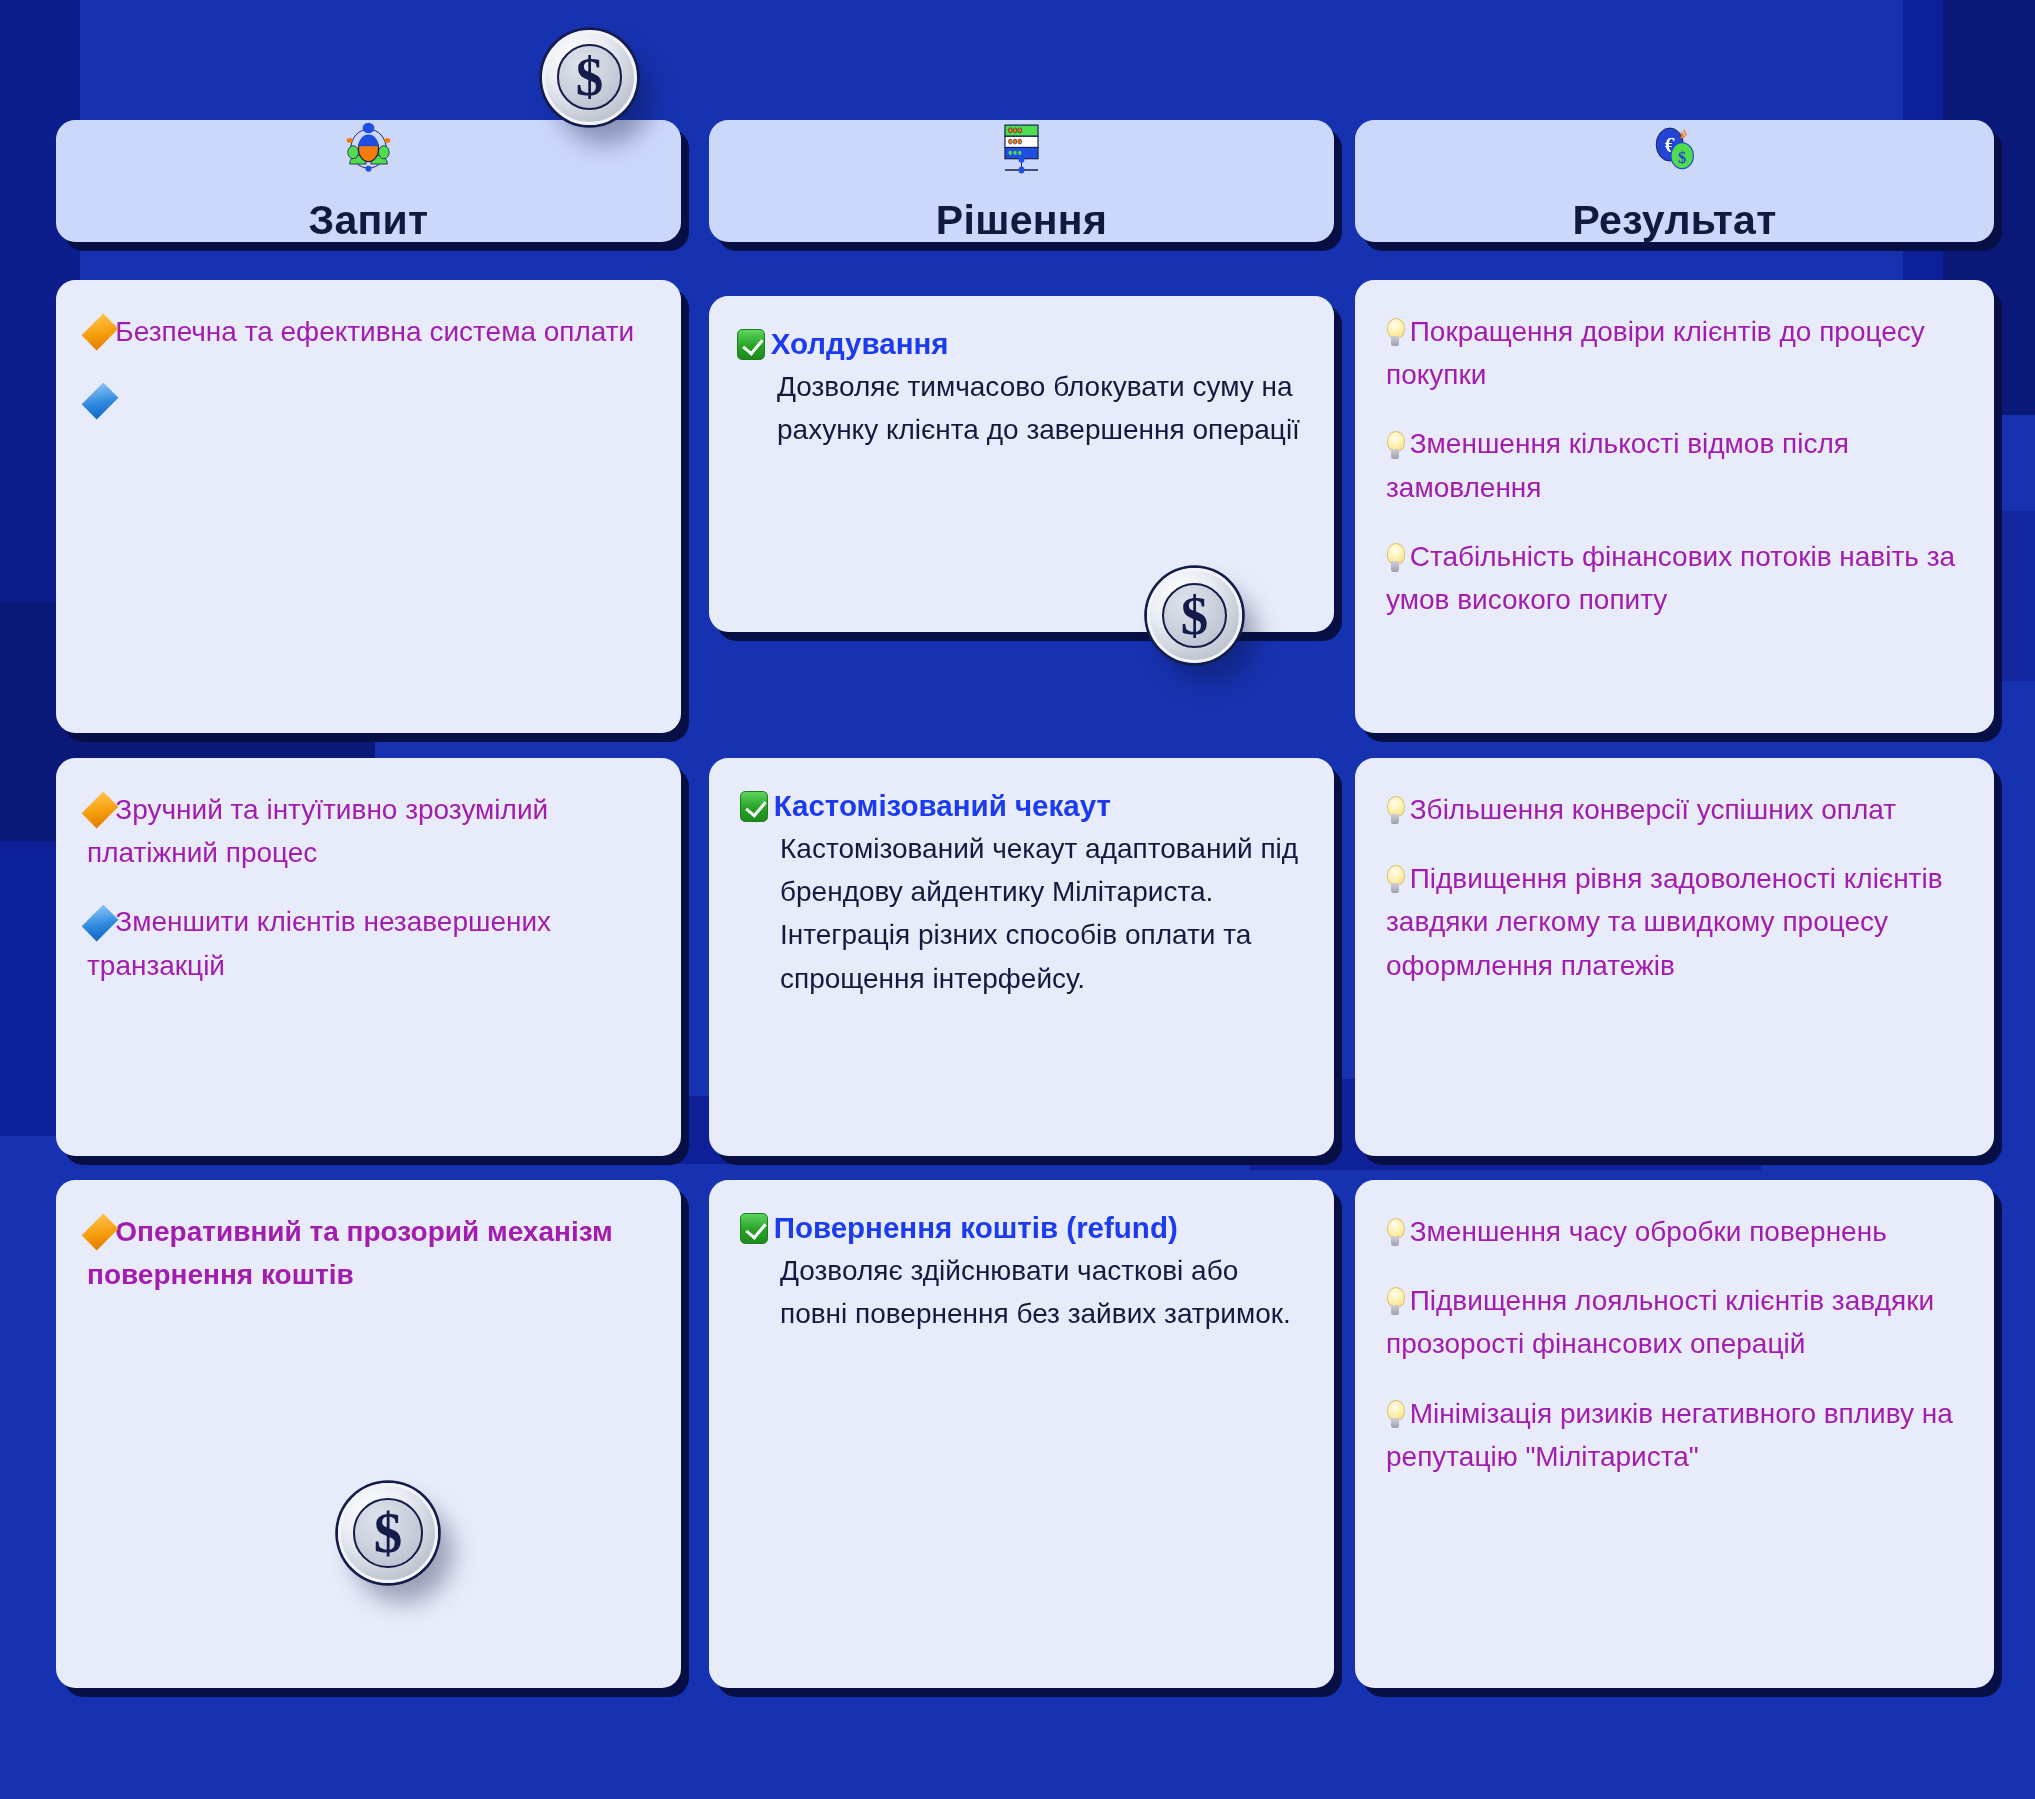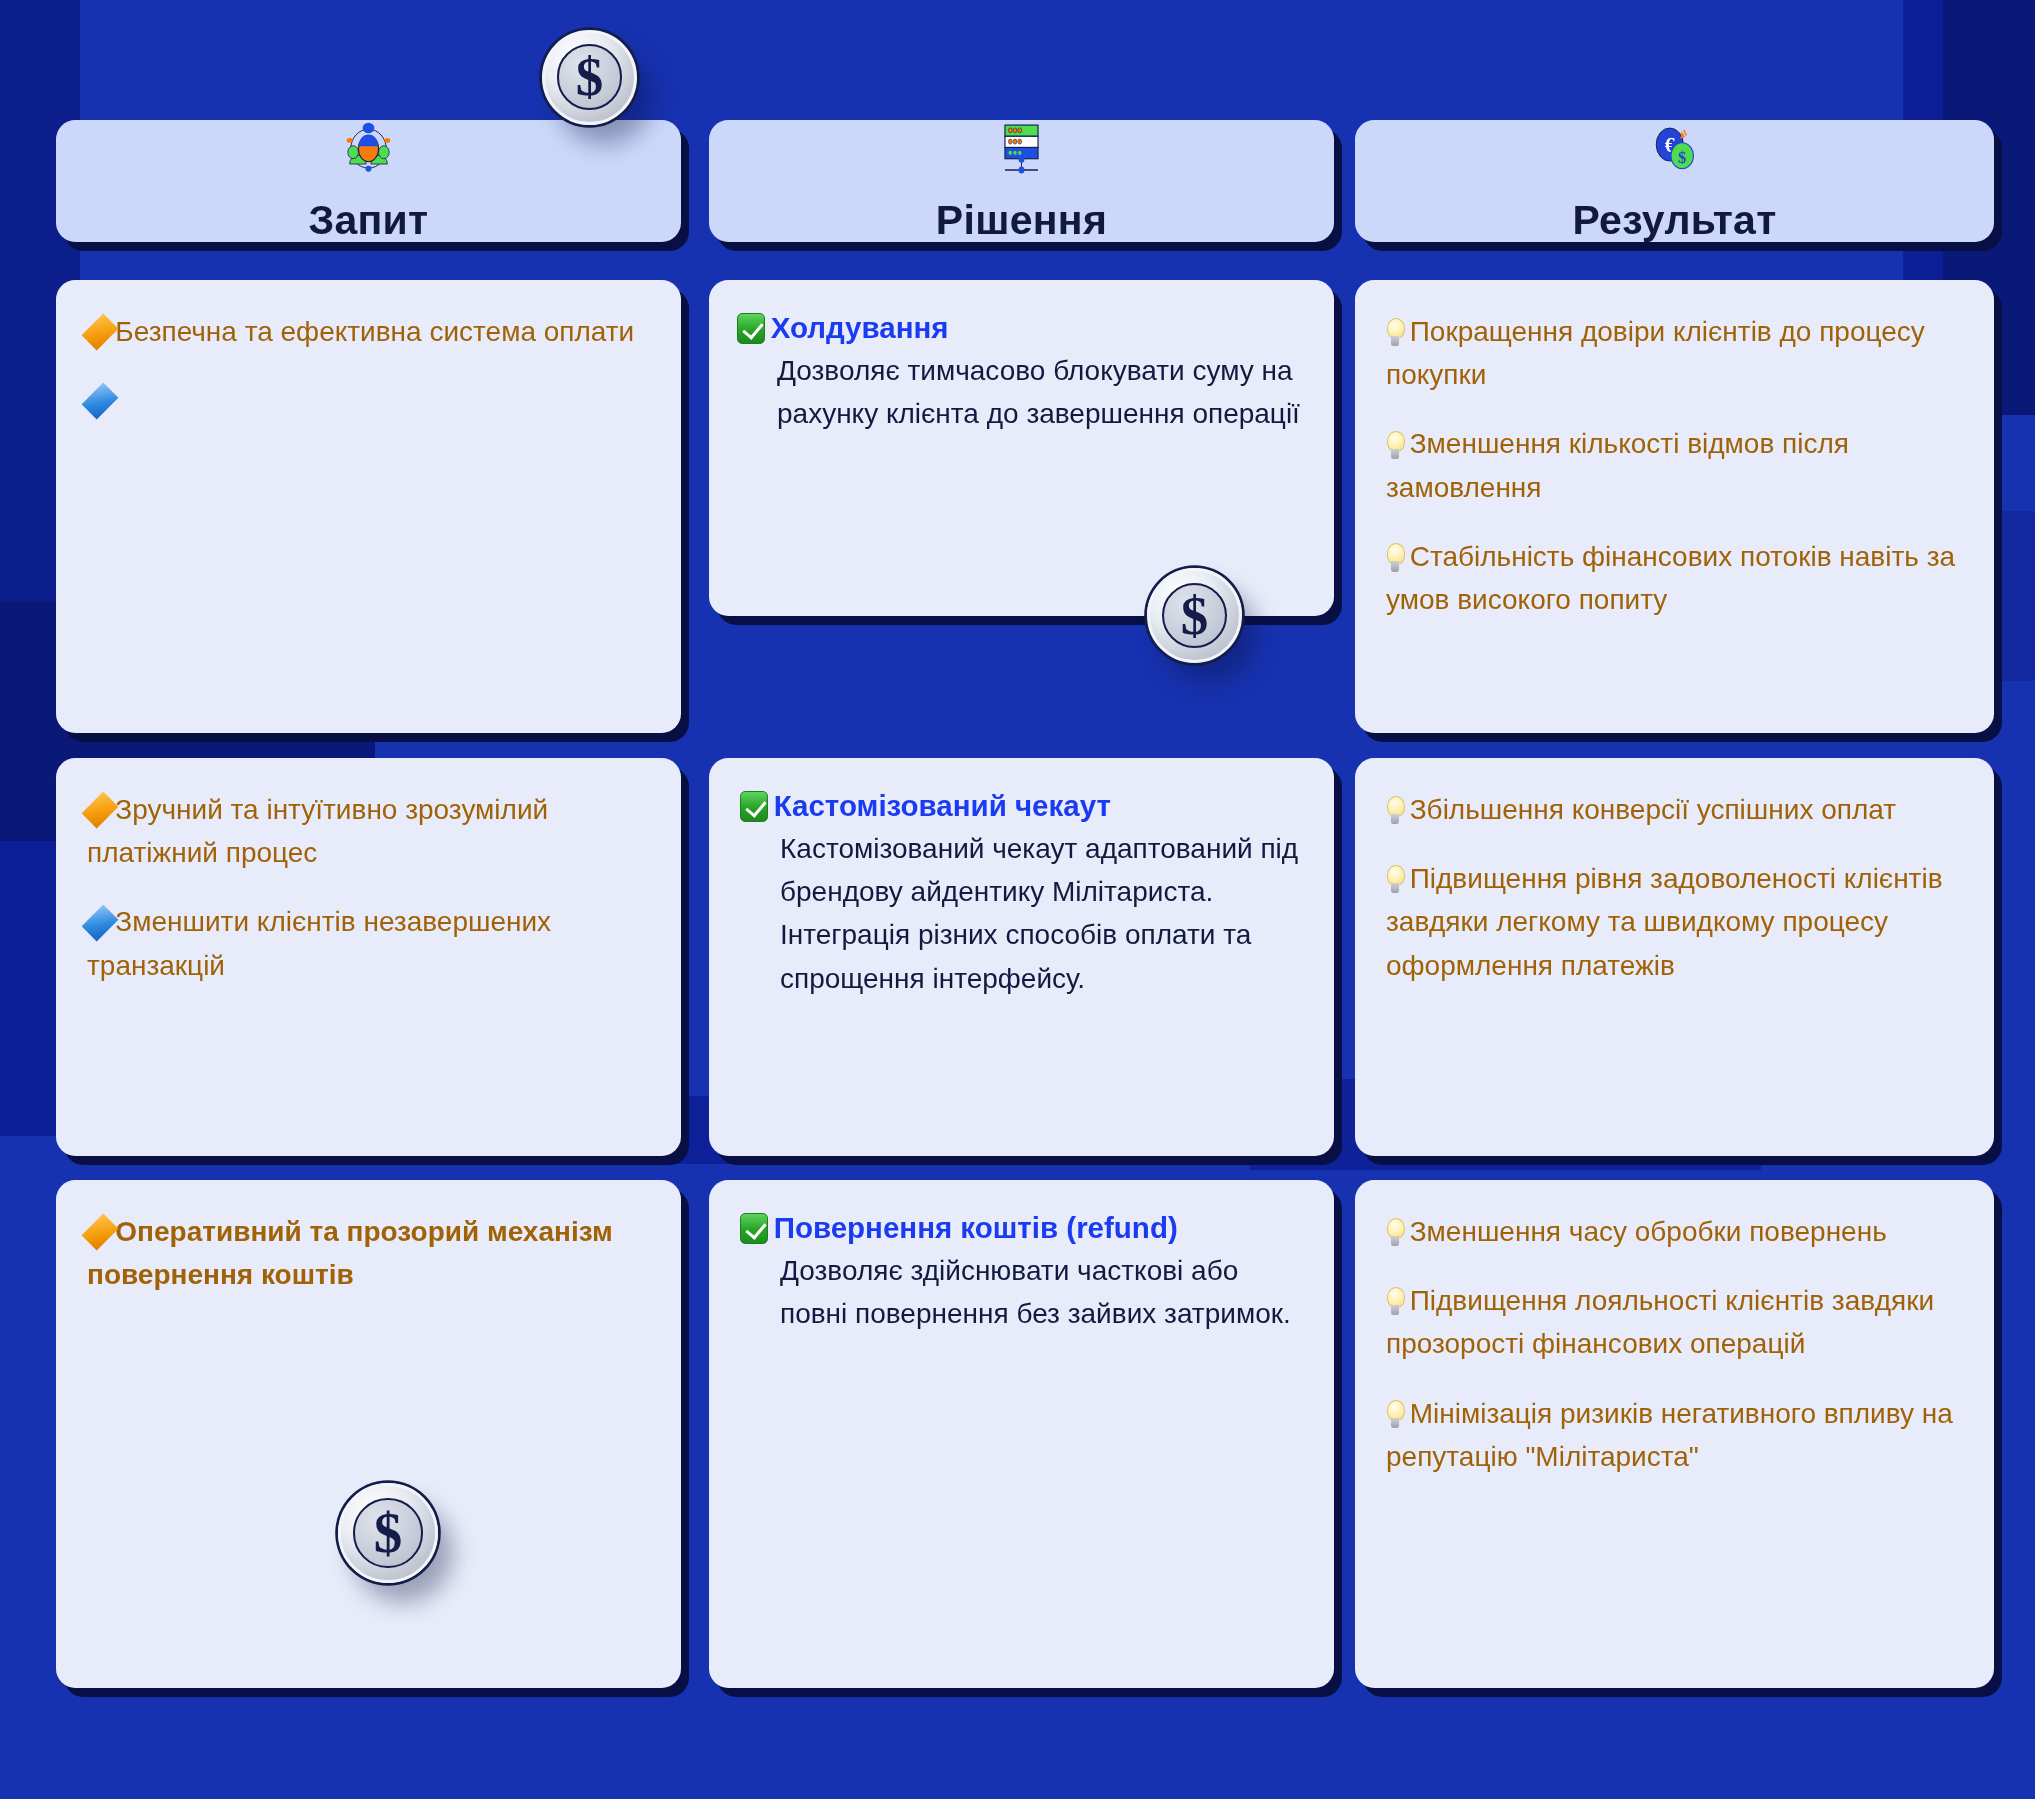--- a/index.html
+++ b/index.html
@@ -72,34 +72,34 @@
   }
   .header-icon { width: 59px; height: 59px; flex: 0 0 auto; }
 
   
   .content-card { width: 100%; padding: 29.5px 33px 23px 31px; }
 
   .c1-r1 { top: 280px;  height: 453px; }
   .c1-r2 { top: 758px; height: 398px; }
   .c1-r3 { top: 1180px; height: 508px; font-weight: bold; }
 
-  .c2-r1 { top: 280px;  height: 336px; padding-left: 28px; }
+  .c2-r1 { top: 296px;  height: 336px; padding-left: 28px; }
   .c2-r2 { top: 758px; height: 398px; }
   .c2-r3 { top: 1180px; height: 508px; }
 
   .c3-r1 { top: 280px;  height: 453px; }
   .c3-r2 { top: 758px; height: 398px; }
   .c3-r3 { top: 1180px; height: 508px; }
 
   
   .bullet {
     display: block;
     font-size: 28px;
     line-height: 1.55;
-    color: #a16207;
+    color: #a21caf;
     margin-bottom: 26px;
   }
   .bullet:last-child { margin-bottom: 0; }
 
   .bullet .glyph {
     display: inline-block;
     vertical-align: -4.5px;
     margin-right: 2.3px;
   }
 

